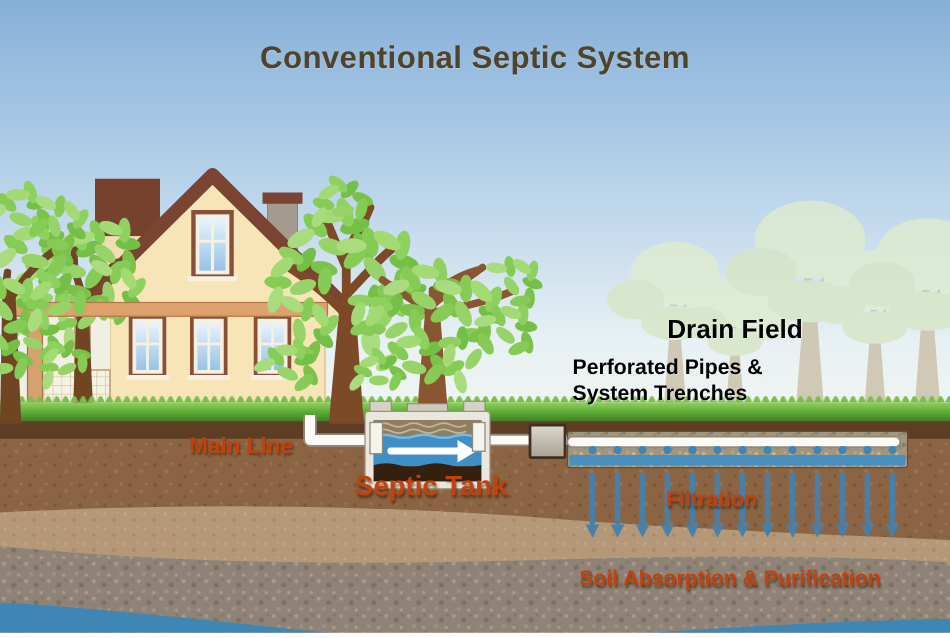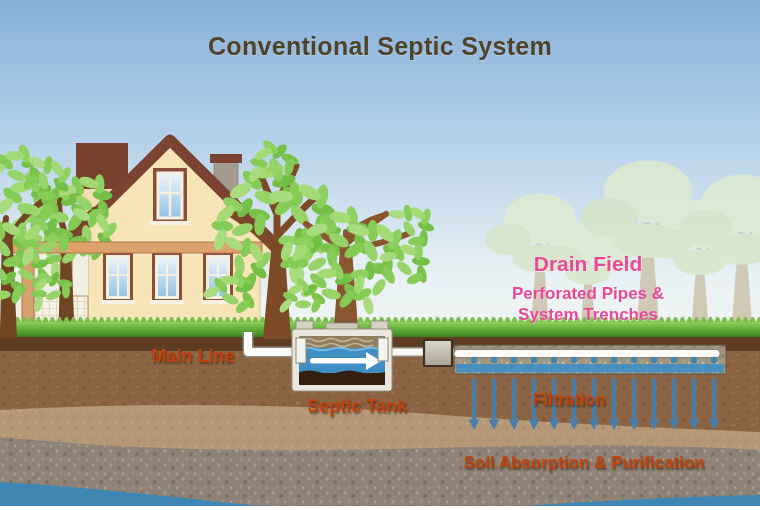--- a/index.html
+++ b/index.html
@@ -1,27 +1,27 @@
 <!DOCTYPE html>
 <html><head>
 <meta charset="utf-8">
 <style>
   html,body{margin:0;padding:0;background:#fff;}
   #scene{position:relative;width:760px;height:506px;overflow:hidden;
          font-family:"Liberation Sans",sans-serif;}
   #scene svg{position:absolute;left:0;top:0;}
   .lbl{position:absolute;font-weight:bold;margin:0;line-height:1.18;}
   .lbl-white{color:#c2410c;text-shadow:1px 2px 2px rgba(45,28,10,.6);}
-  .lbl-brown{color:#ec4899;text-shadow:1px 1px 1px rgba(255,255,255,.35);}
+  .lbl-brown{color:#000000;text-shadow:1px 1px 1px rgba(255,255,255,.35);}
   #lbl-title{top:32px;left:0;width:760px;text-align:center;font-size:25px;
              color:#4f432c;text-shadow:0 1px 1px rgba(255,255,255,.28);letter-spacing:.3px;}
   #lbl-drain-title{top:252px;left:478px;width:220px;text-align:center;font-size:21px;}
-  #lbl-drain-sub{top:283px;left:458px;width:260px;text-align:center;font-size:17px;line-height:21px;}
+  #lbl-drain-sub{top:283px;left:458px;width:260px;font-size:17px;line-height:21px;}
   #lbl-mainline{top:345px;left:118px;width:150px;text-align:center;font-size:18px;line-height:23px;}
-  #lbl-tank{top:396px;left:283px;width:124px;text-align:right;font-size:18px;}
+  #lbl-tank{top:376px;left:283px;width:124px;text-align:center;font-size:22px;}
   #lbl-filtration{top:390px;left:533px;width:124px;text-align:left;font-size:17px;}
   #lbl-soil{top:453px;left:398px;width:372px;text-align:center;font-size:17px;}
 </style>
 </head>
 <body>
 
 <div id="scene">
 <svg width="760" height="510" viewBox="0 0 760 510">
   <defs>
     <linearGradient id="gsky" x1="0" y1="0" x2="0" y2="1">

